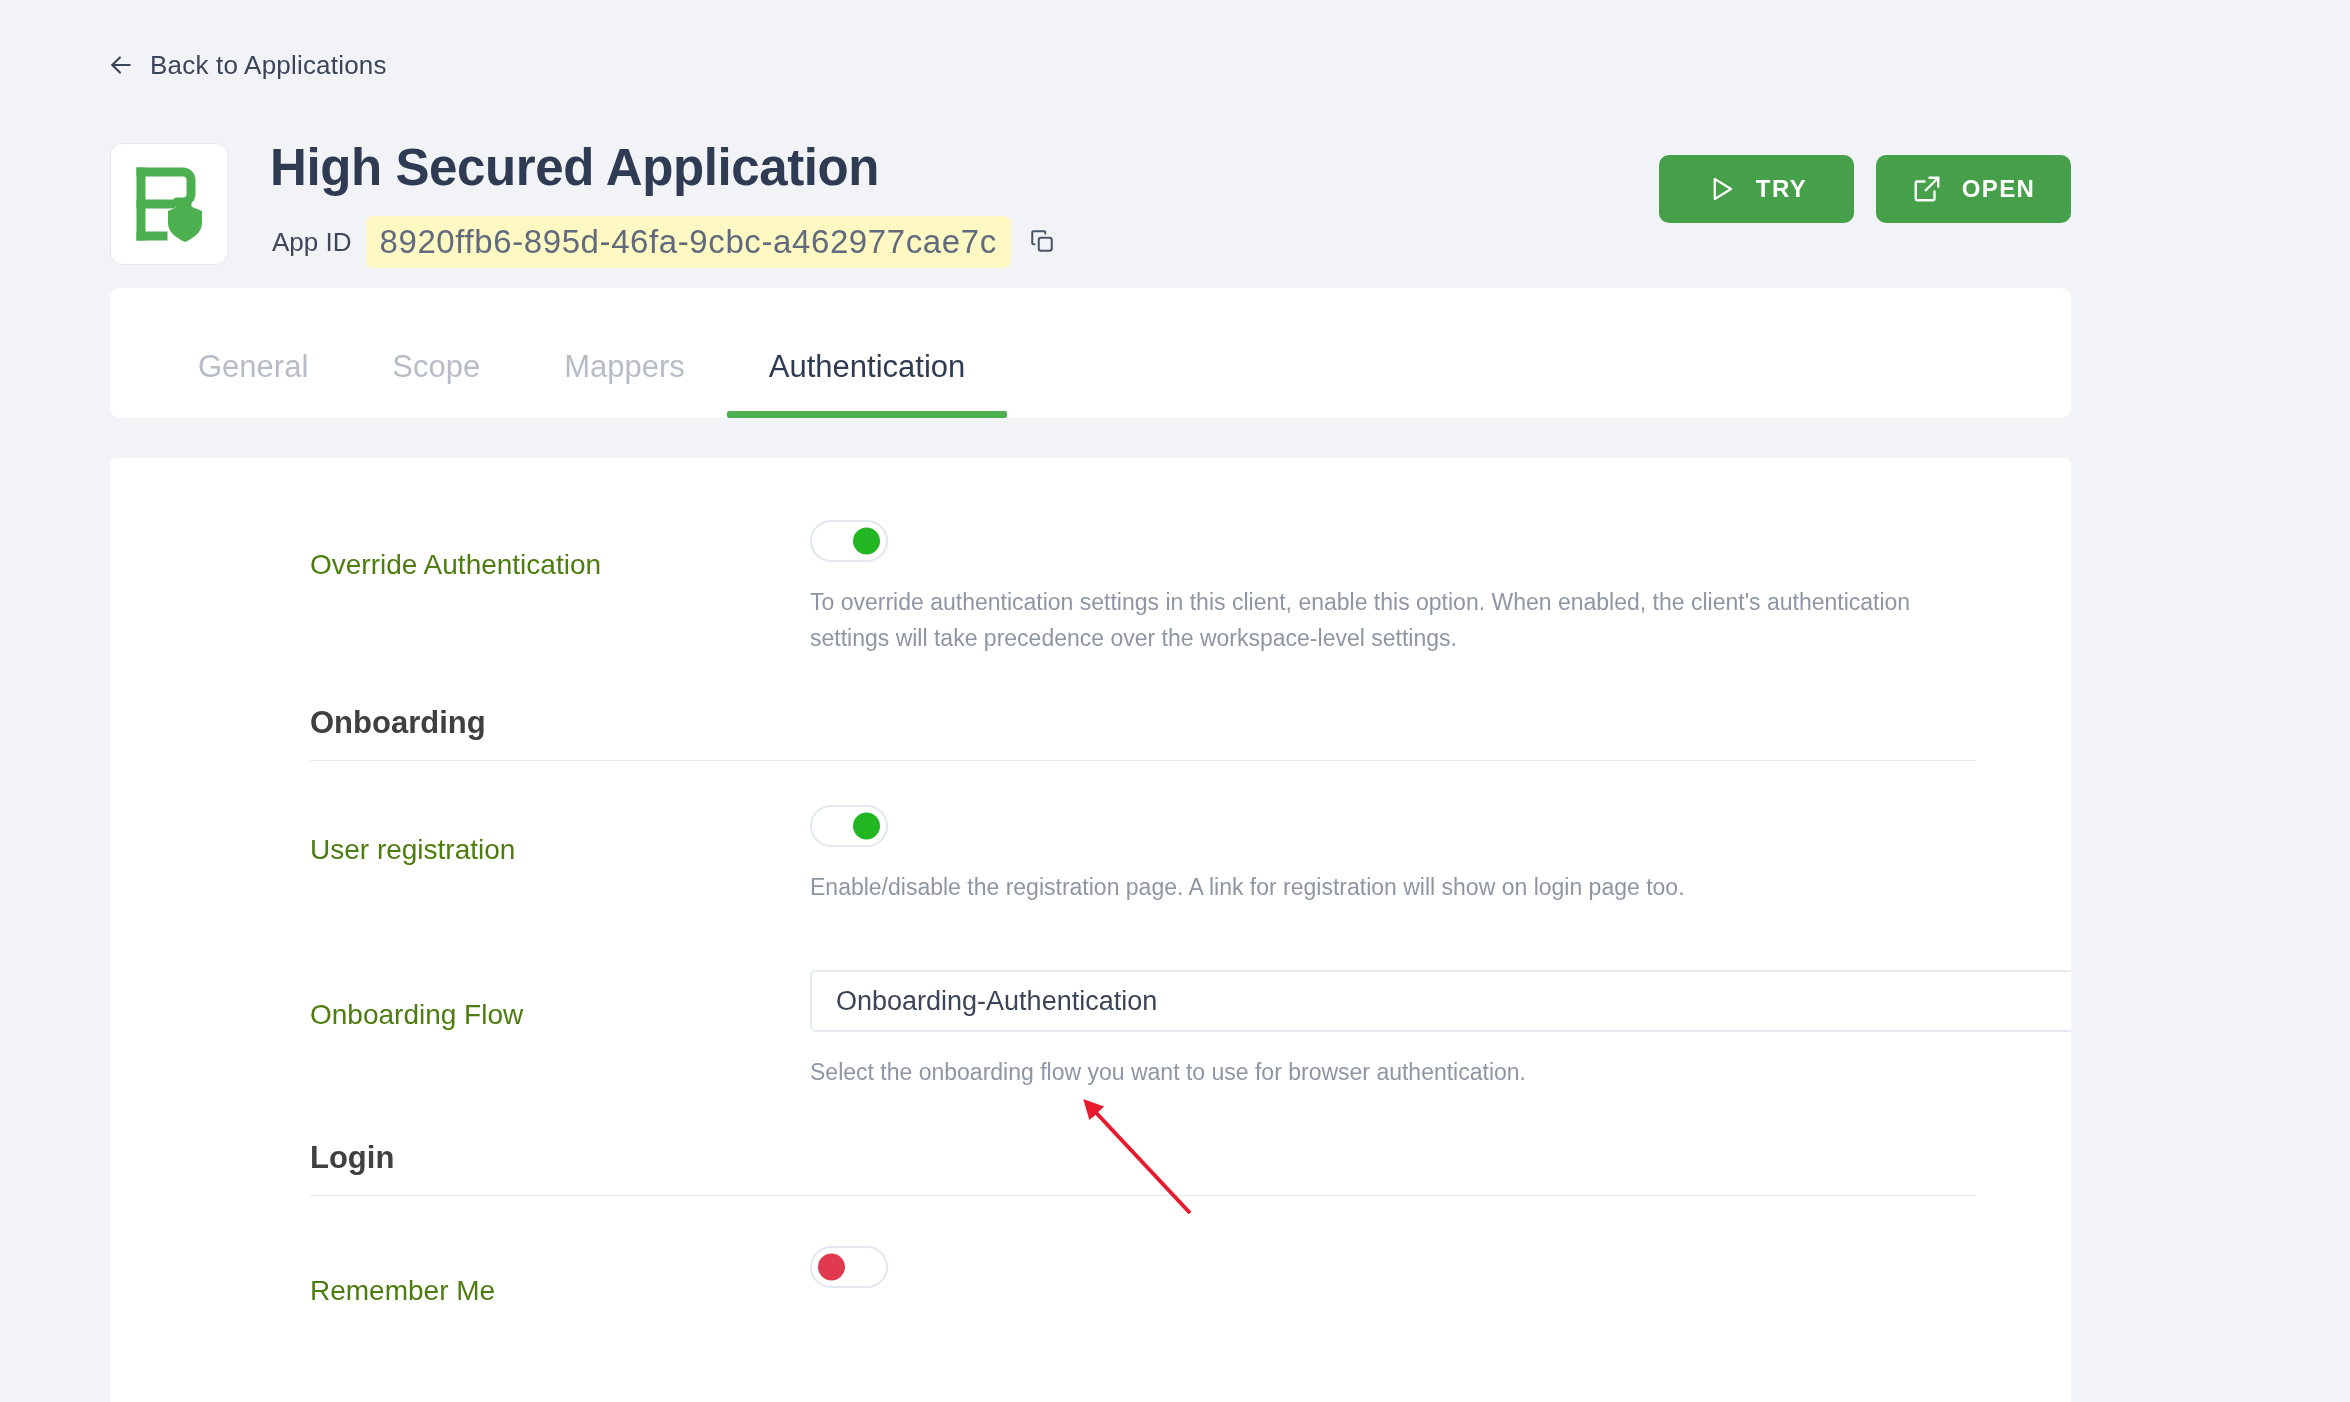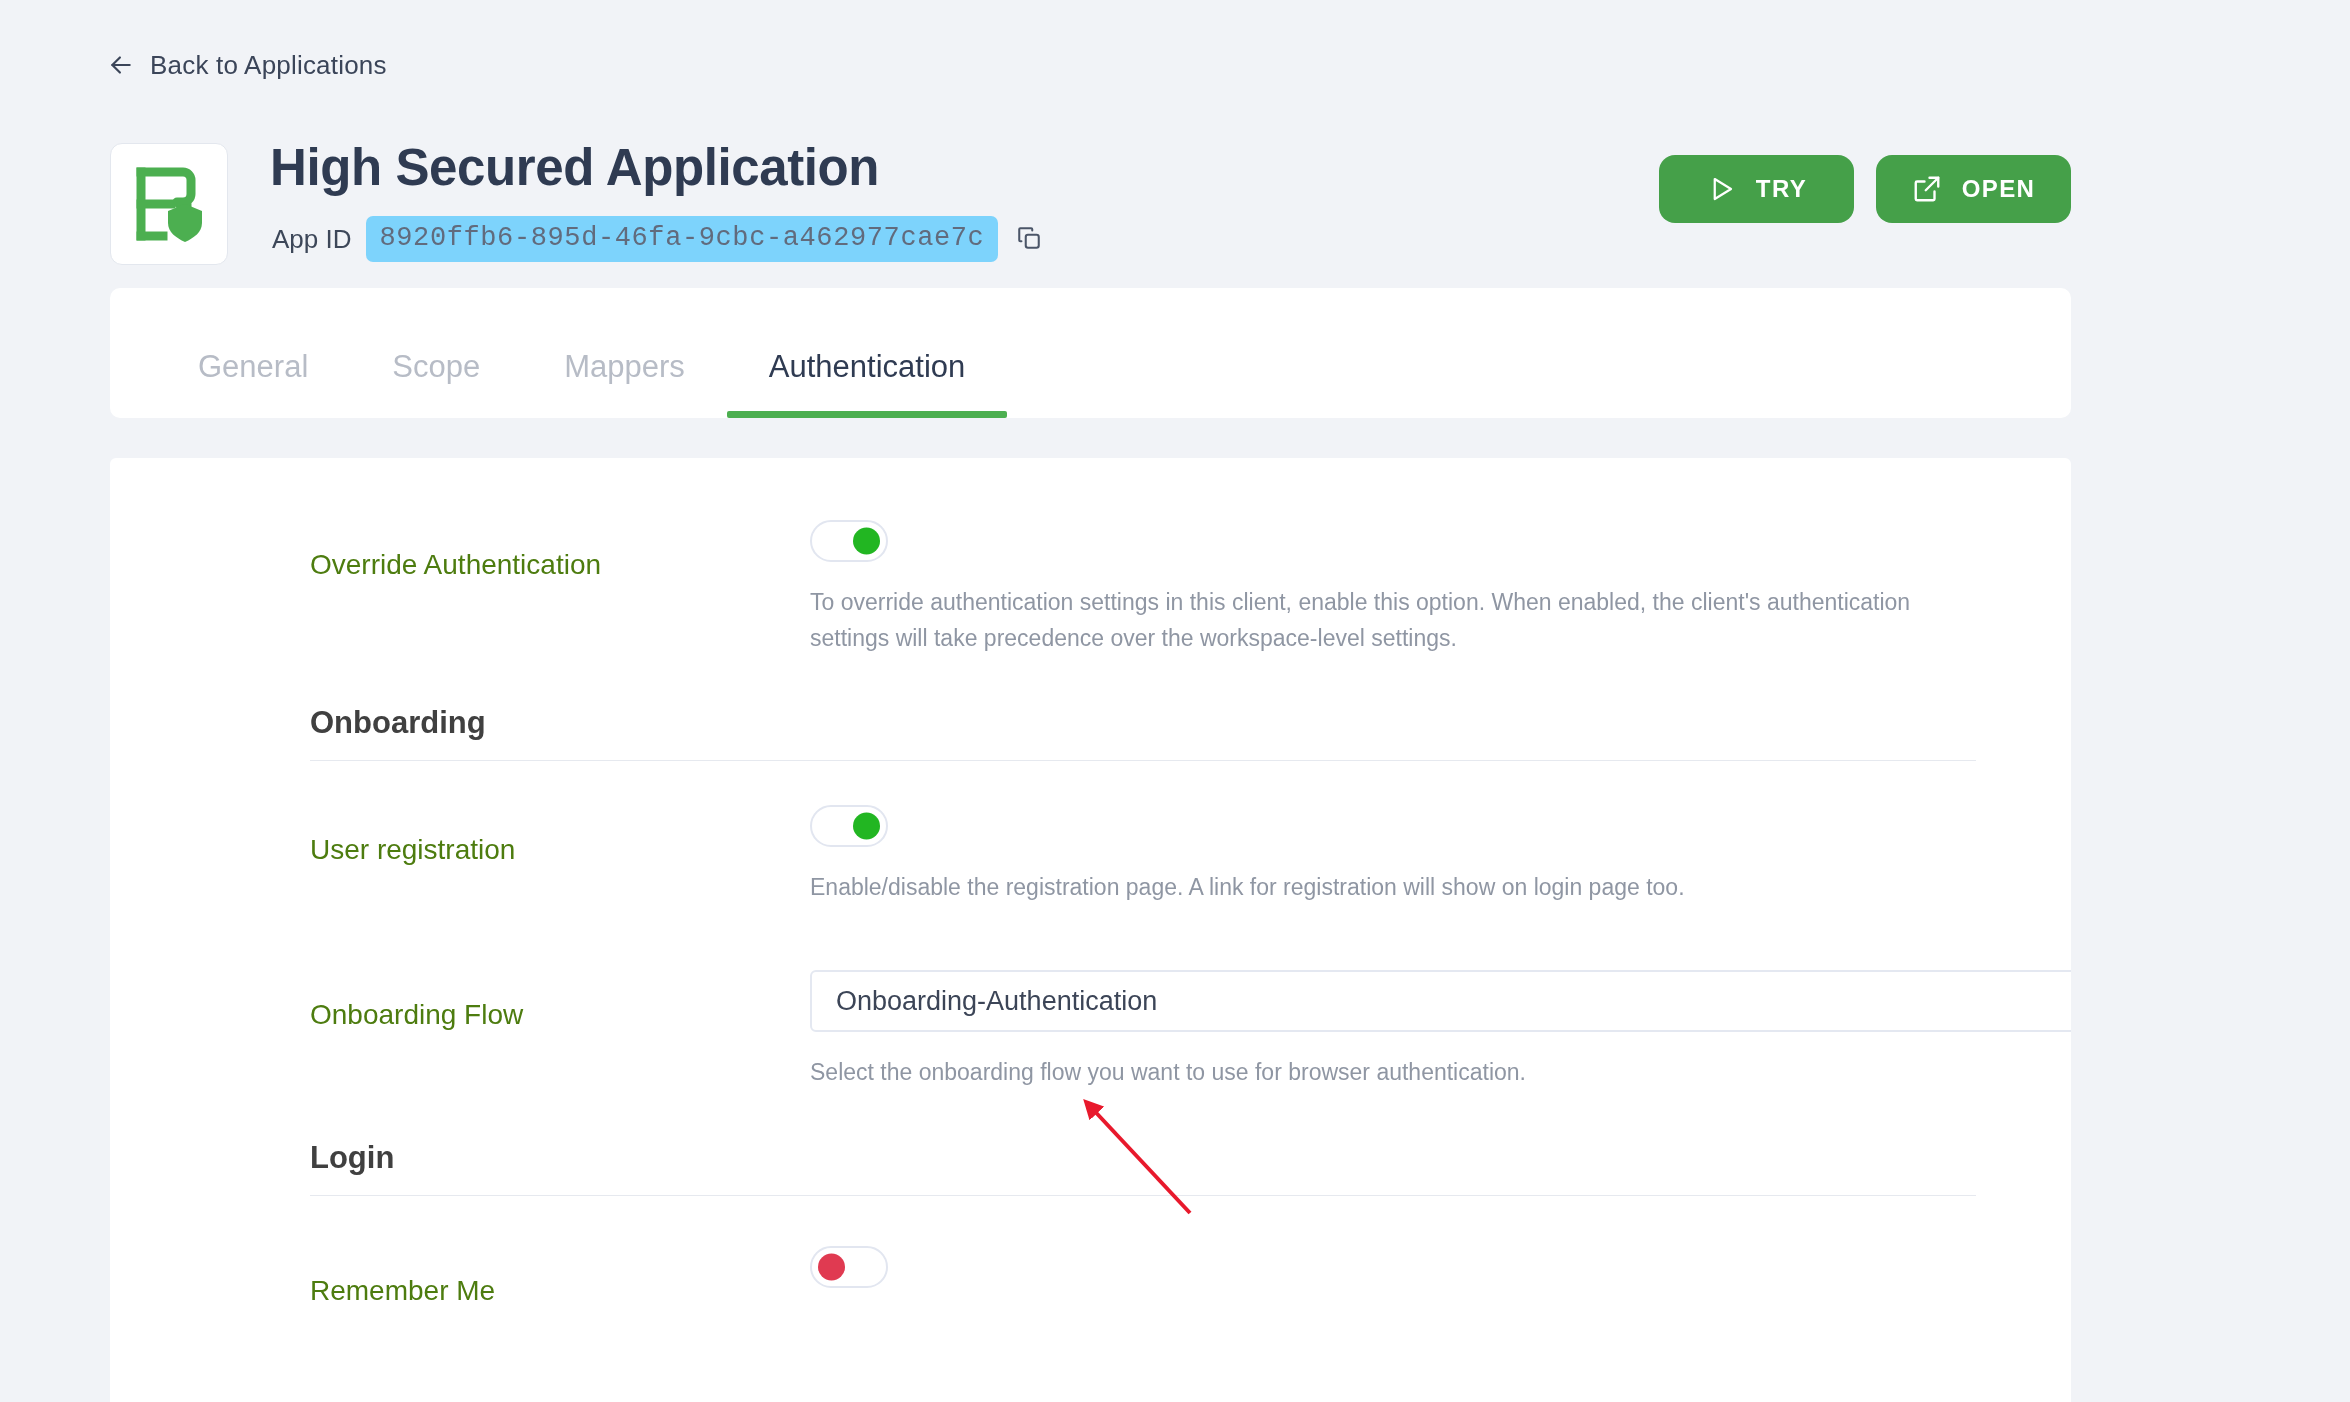--- a/index.html
+++ b/index.html
@@ -91,24 +91,24 @@
     display: flex;
     align-items: center;
     gap: 14px;
   }
   .appid-label {
     font-size: 26px;
     color: #3d4759;
     line-height: 1;
   }
   .appid-value {
-    font-family: Liberation Mono, monospace;
-    font-size: 27px;
+    font-family: Liberation Sans, sans-serif;
+    font-size: 33px;
     color: #616b7d;
-    background: #7dd3fc;
+    background: #fef9c3;
     border-radius: 7px;
     padding: 9px 14px 10px 14px;
     letter-spacing: .6px;
     line-height: 1;
   }
   .copy-btn {
     width: 34px;
     height: 34px;
     display: flex;
     align-items: center;
@@ -126,21 +126,21 @@
     top: 12px;
     display: flex;
     gap: 22px;
   }
   .btn {
     height: 68px;
     min-width: 195px;
     background: #45a049;
     color: #ffffff;
     border: none;
-    border-radius: 16px;
+    border-radius: 10px;
     display: flex;
     align-items: center;
     justify-content: center;
     gap: 20px;
     padding: 0 34px;
     cursor: pointer;
     font-family: "Liberation Sans", sans-serif;
     font-size: 24px;
     font-weight: 700;
     letter-spacing: 1.4px;

